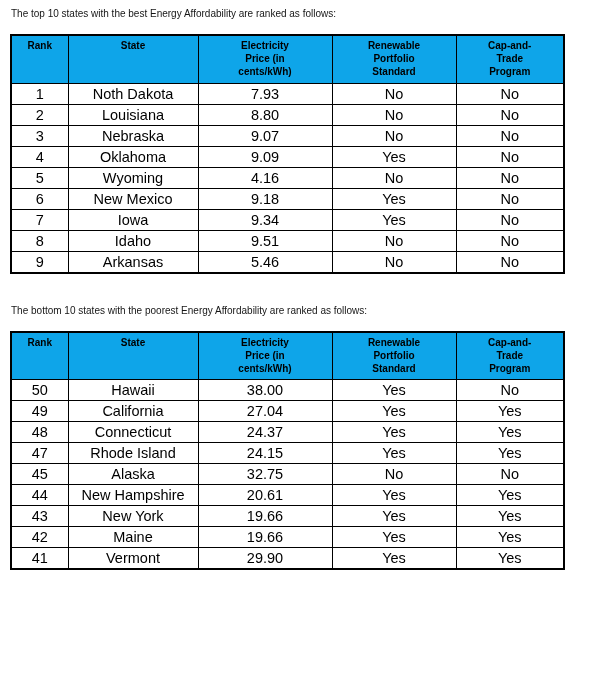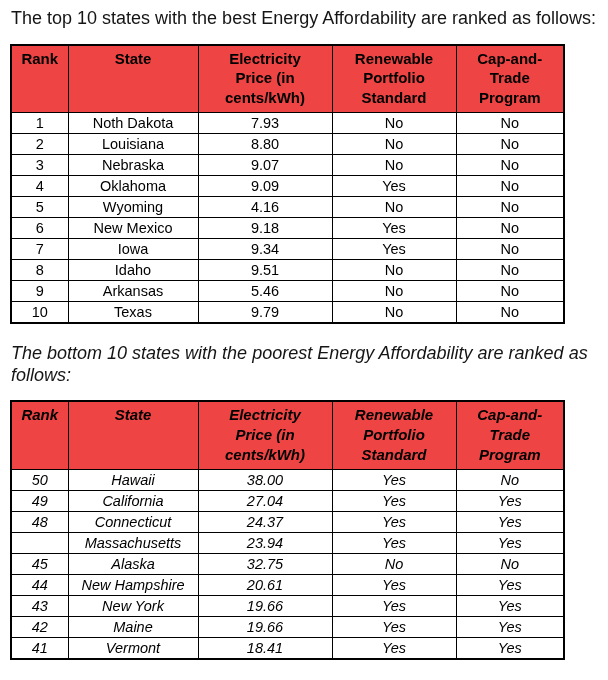--- a/index.html
+++ b/index.html
@@ -12,45 +12,45 @@
     height: 680px;
     font-family: "Liberation Sans", sans-serif;
     color: #000000;
     overflow: hidden;
   }
   .page {
     padding: 6px 10px 0 10px;
     box-sizing: border-box;
   }
   .doc-title {
-    font-size: 18px;
+    font-size: 10px;
     font-weight: 400;
     color: #151515;
     margin: 2px 0 0 1px;
     line-height: 1.2;
   }
   .section-top .doc-title { margin-top: 2px; }
-  .section-bottom { margin-top: 19px; font-style: italic; }
+  .section-bottom { margin-top: 31px; }
   table.rank-table {
     border-collapse: collapse;
     table-layout: fixed;
     width: 553px;
     margin-top: 14px;
     border: 2px solid #000000;
   }
   .rank-table th,
   .rank-table td {
     border: 1px solid #000000;
     text-align: center;
     overflow: hidden;
   }
   .rank-table th {
-    background: #ef4444;
+    background: #0ea5e9;
     font-weight: 700;
-    font-size: 15px;
+    font-size: 10px;
     line-height: 1.32;
     vertical-align: top;
     white-space: pre-line;
     padding: 3px 2px 4px 2px;
   }
   .rank-table td {
     font-size: 14.5px;
     height: 20px;
     padding: 0 2px;
     background: #ffffff;
@@ -148,27 +148,20 @@
             <td>No</td>
             <td>No</td>
           </tr>
           <tr>
             <td>9</td>
             <td>Arkansas</td>
             <td>5.46</td>
             <td>No</td>
             <td>No</td>
           </tr>
-          <tr>
-            <td>10</td>
-            <td>Texas</td>
-            <td>9.79</td>
-            <td>No</td>
-            <td>No</td>
-          </tr>
         </tbody>
     </table>
   </div>
 
   <div class="section-bottom">
     <p class="doc-title">The bottom 10 states with the poorest Energy Affordability are ranked as follows:</p>
     <table class="rank-table">
       <colgroup>
         <col class="c-rank">
           <col class="c-state">
@@ -207,23 +200,23 @@
             <td>Yes</td>
           </tr>
           <tr>
             <td>48</td>
             <td>Connecticut</td>
             <td>24.37</td>
             <td>Yes</td>
             <td>Yes</td>
           </tr>
           <tr>
-            <td></td>
-            <td>Massachusetts</td>
-            <td>23.94</td>
+            <td>47</td>
+            <td>Rhode Island</td>
+            <td>24.15</td>
             <td>Yes</td>
             <td>Yes</td>
           </tr>
           <tr>
             <td>45</td>
             <td>Alaska</td>
             <td>32.75</td>
             <td>No</td>
             <td>No</td>
           </tr>
@@ -244,21 +237,21 @@
           <tr>
             <td>42</td>
             <td>Maine</td>
             <td>19.66</td>
             <td>Yes</td>
             <td>Yes</td>
           </tr>
           <tr>
             <td>41</td>
             <td>Vermont</td>
-            <td>18.41</td>
+            <td>29.90</td>
             <td>Yes</td>
             <td>Yes</td>
           </tr>
         </tbody>
     </table>
   </div>
 
 </div>
 
 </body></html>

